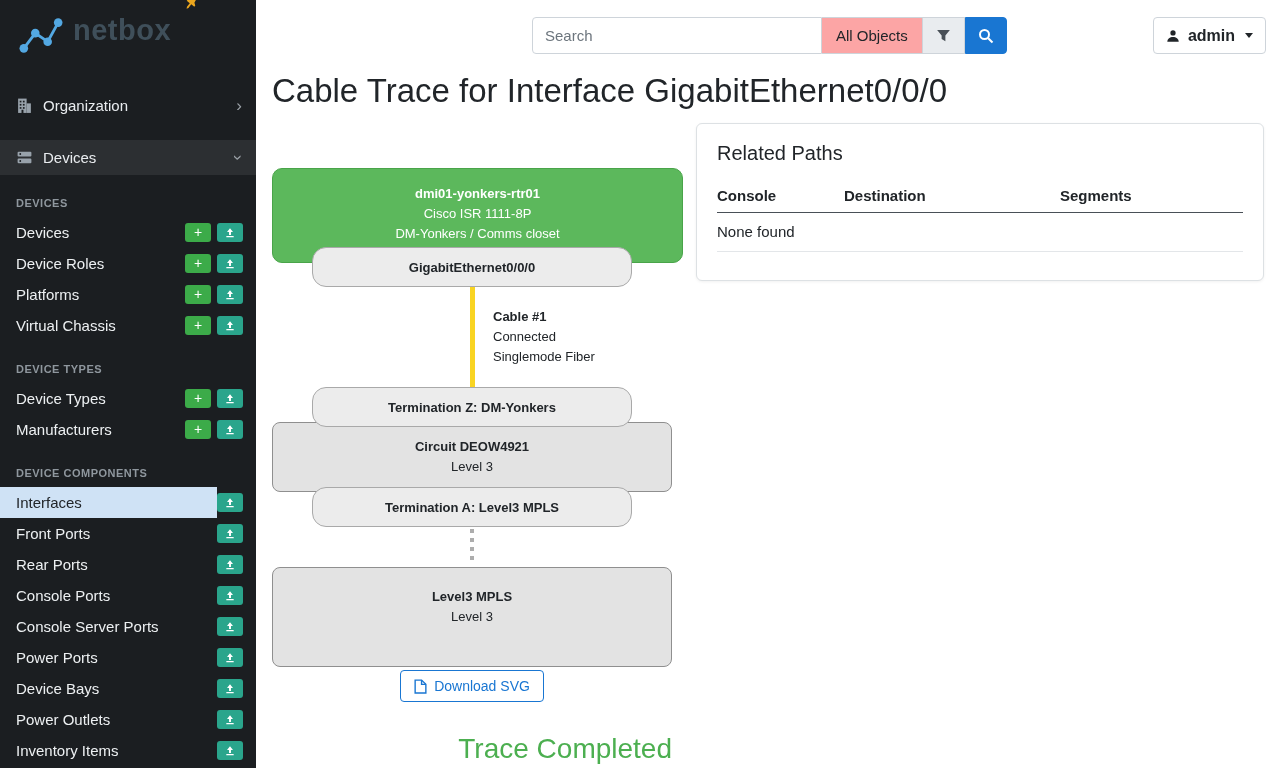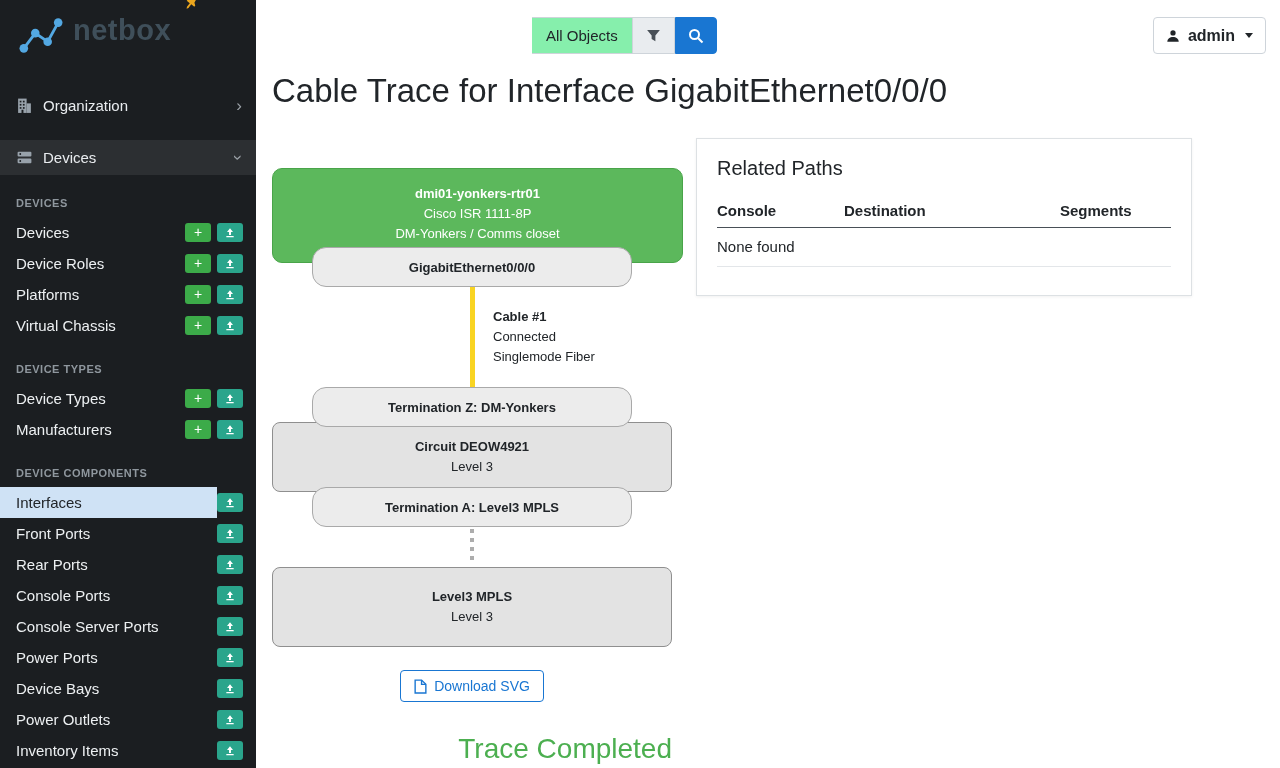--- a/index.html
+++ b/index.html
@@ -47,21 +47,21 @@
   
   .main { position: absolute; left: 256px; top: 0; width: 1024px; height: 768px; background: #fff; }
 
   
   .search-group { position: absolute; left: 276px; top: 17px; display: flex; height: 37px; }
   .search-input {
     width: 290px; height: 37px; border: 1px solid #ced4da; border-radius: 4px 0 0 4px;
     padding: 0 12px; font-size: 15px; color: #212529; font-family: inherit; outline: none;
   }
   .search-input::placeholder { color: #6c757d; }
-  .scope-btn { height: 37px; padding: 0 14px; background: #86efac; border: 1px solid #ced4da; border-left: none; font-size: 15px; color: #212529; cursor: pointer; }
+  .scope-btn { height: 37px; padding: 0 14px; background: #fca5a5; border: 1px solid #ced4da; border-left: none; font-size: 15px; color: #212529; cursor: pointer; }
   .filter-btn { width: 42px; height: 37px; background: #e9ecef; border: 1px solid #ced4da; border-left: none; display: flex; align-items: center; justify-content: center; cursor: pointer; }
   .go-btn { width: 42px; height: 37px; background: var(--c-primary, #1976d2); border: 1px solid var(--c-primary, #1976d2); border-radius: 0 4px 4px 0; display: flex; align-items: center; justify-content: center; cursor: pointer; }
   .user-btn {
     position: absolute; top: 17px; right: 14px; height: 37px; padding: 0 12px;
     background: #fff; border: 1px solid #ced4da; border-radius: 4px;
     display: flex; align-items: center; gap: 8px; font-size: 16px; color: #212529; cursor: pointer; font-weight: bold;
   }
   .caret { width: 0; height: 0; border-left: 4.5px solid transparent; border-right: 4.5px solid transparent; border-top: 5px solid #212529; margin-left: 2px; }
 
   .page-title { position: absolute; left: 16px; top: 72px; font-size: 33px; font-weight: 400; color: #212529; }
@@ -79,34 +79,34 @@
     border-radius: 14px; display: flex; align-items: center; justify-content: center;
     font-weight: 700; z-index: 3; cursor: pointer;
   }
   .iface-box { top: 247px; }
   .term-z { top: 387px; }
   .term-a { top: 487px; }
   .cable-line { position: absolute; left: 214px; top: 287px; width: 5px; height: 100px; background: var(--c-cable-yellow, #f9d422); z-index: 1; }
   .cable-label { position: absolute; left: 237px; top: 307px; font-size: 13px; line-height: 20px; color: #212529; text-align: left; cursor: pointer; }
   .big-box { left: 16px; width: 400px; background: #e3e3e3; border: 1px solid #8f8f8f; border-radius: 8px; line-height: 20px; z-index: 1; cursor: pointer; }
   .circuit-box { top: 422px; height: 70px; padding-top: 14px; }
-  .mpls-box { top: 567px; height: 80px; padding-top: 19px; }
+  .mpls-box { top: 567px; height: 100px; padding-top: 19px; }
   .dots { position: absolute; left: 214px; top: 529px; width: 4px; height: 36px; background: repeating-linear-gradient(180deg, #adadad 0 4px, transparent 4px 9px); }
   .download-wrap { position: absolute; left: 16px; top: 670px; width: 400px; text-align: center; }
   .download-btn {
     display: inline-flex; align-items: center; gap: 7px; padding: 7px 13px;
     background: #fff; border: 1px solid var(--c-primary, #1976d2); border-radius: 4px;
     color: var(--c-primary, #1976d2); font-size: 14px; cursor: pointer;
   }
   .trace-status { position: absolute; left: 16px; top: 733px; width: 400px; text-align: right; font-size: 28px; color: var(--c-success, #4caf50); font-weight: 500; }
 
   
   .related-card {
-    position: absolute; left: 440px; top: 138px; width: 496px; min-height: 158px;
-    border: 1px solid #dde1e4; border-radius: 0; box-shadow: 0 1px 3px rgba(0,0,0,.06);
+    position: absolute; left: 440px; top: 123px; width: 568px; min-height: 158px;
+    border: 1px solid #dde1e4; border-radius: 6px; box-shadow: 0 1px 3px rgba(0,0,0,.06);
     padding: 18px 20px; background: #fff;
   }
   .related-title { font-size: 20px; font-weight: 500; color: #212529; }
   .related-table { width: 100%; border-collapse: collapse; margin-top: 16px; font-size: 15px; }
   .related-table th { text-align: left; font-weight: 700; padding: 6px 0 8px; border-bottom: 1px solid #495057; color: #212529; }
   .related-table td { padding: 10px 0 11px; border-bottom: 1px solid #e3e6e9; color: #212529; }
   .col-origin { width: 127px; }
   .col-dest { width: 216px; }
 </style>
 </head>
@@ -346,20 +346,21 @@
             <rect x="3" y="12" width="10" height="1.8" rx="0.5"></rect>
           </svg>
         </button>
     </span>
   </div>
 </aside>
 
 <div class="main">
 
   <div class="search-group">
+    <input class="search-input" placeholder="Search" style="">
     <button class="scope-btn">All Objects</button>
     <button class="filter-btn">
       <svg width="15" height="15" viewBox="0 0 16 16" fill="#495057">
           <path d="M1.2 2h13.6L10 8v6l-4-2.2V8z"></path>
         </svg>
     </button>
     <button class="go-btn">
       <svg width="16" height="16" viewBox="0 0 16 16" fill="none" stroke="#fff" stroke-width="2">
           <circle cx="6.5" cy="6.5" r="4.5"></circle>
           <line x1="10.2" y1="10.2" x2="14.5" y2="14.5"></line>

